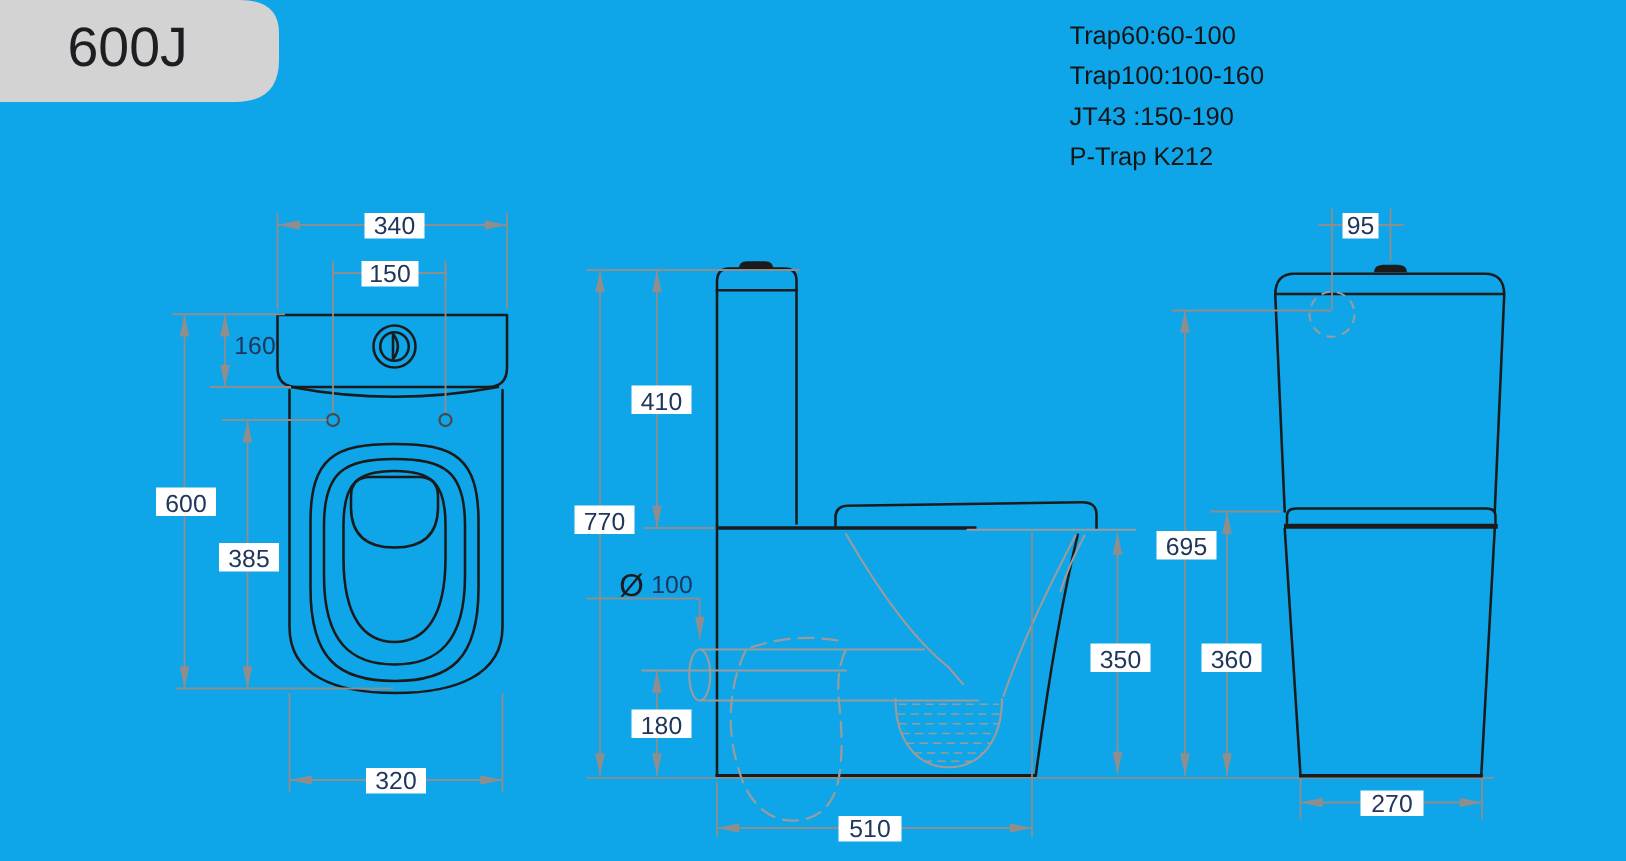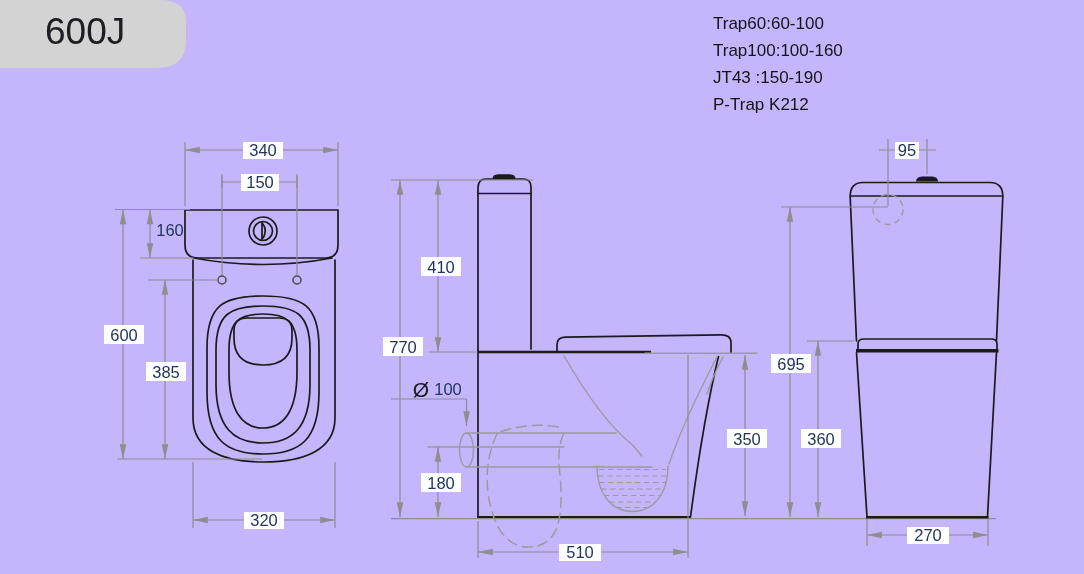--- a/index.html
+++ b/index.html
@@ -1,16 +1,16 @@
 <!DOCTYPE html>
 <html><head>
 <meta charset="utf-8">
 <style>
   html,body{margin:0;padding:0;background:#ffffff;}
-  .stage{position:relative;width:1084px;height:574px;background:#c4b5fd;overflow:hidden;
+  .stage{position:relative;width:1084px;height:574px;background:#0ea5e9;overflow:hidden;
          font-family:"Liberation Sans", sans-serif;}
   svg{display:block}
   .ln{fill:none;stroke:#1b1b1b;stroke-width:1.7;stroke-linecap:round;stroke-linejoin:round;}
   .lnthick{fill:none;stroke:#1b1b1b;stroke-width:2.4;stroke-linecap:butt;}
   .lnheavy{fill:none;stroke:#1b1b1b;stroke-width:3.4;stroke-linecap:butt;}
   .det{fill:none;stroke:#9b9b9b;stroke-width:1.4;stroke-linecap:round;}
   .dim{fill:none;stroke:#8e8e8e;stroke-width:1.2;stroke-linecap:butt;}
   .dimtxt{font-family:"Liberation Sans",sans-serif;font-size:16.5px;fill:#20365c;text-anchor:middle;}
   .phi{font-family:"Liberation Sans",sans-serif;font-size:21px;fill:#1b1b1b;text-anchor:middle;}
   .mask{fill:#ffffff;stroke:none;}

